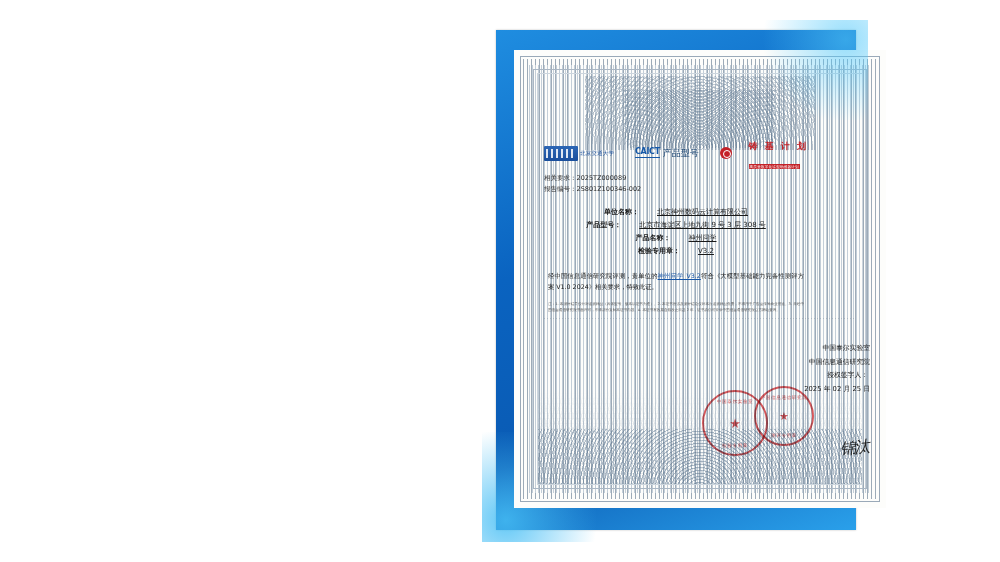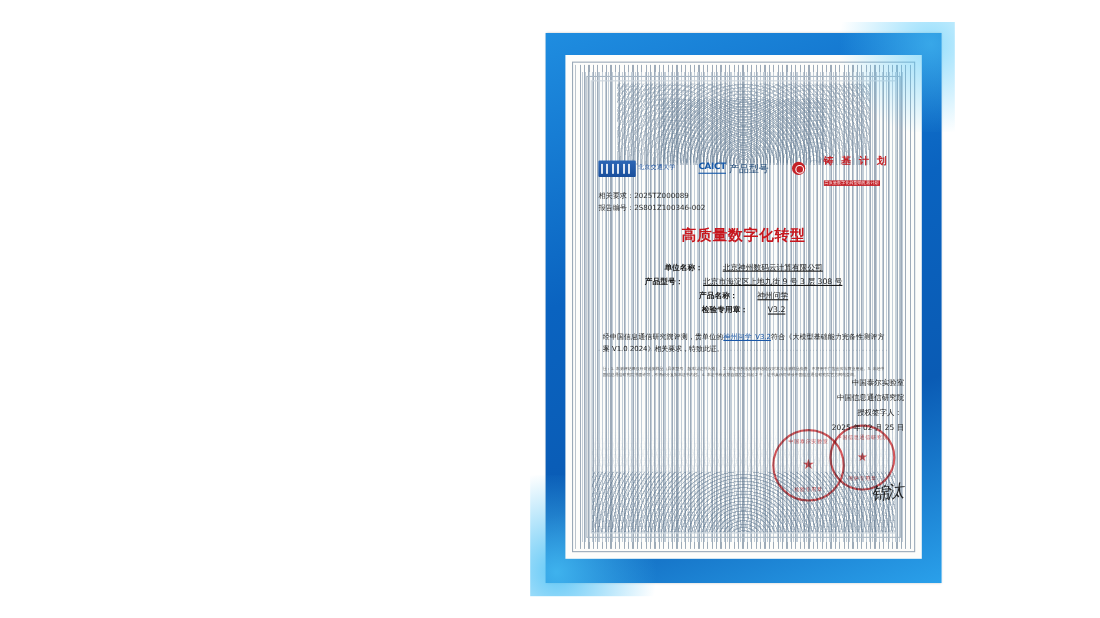--- a/index.html
+++ b/index.html
@@ -53,20 +53,21 @@
 
   
   .cert-page {
     position: absolute;
     left: 18px;
     top: 20px;
     width: 324px;
     height: 458px;
     background: #fdfdfb;
     overflow: hidden;
+    padding-left: 48px;
   }
 
   
   .border-outer {
     position: absolute;
     left: 6px; top: 6px; right: 6px; bottom: 6px;
     border: 1px solid #9aa9b8;
   }
   .border-band {
     position: absolute;
@@ -424,21 +425,20 @@
         <div class="codes">
           <div class="code-line">
             <span>相关要求：</span><span>2025TZ000089</span>
           </div>
           <div class="code-line">
             <span>报告编号：</span><span>2S801Z100346-002</span>
           </div>
         </div>
 
         <div class="title-block">
-          <div class="title1">高质量数字化转型</div>
         </div>
 
         <div class="fields">
           <div class="field-row c">
             <span class="field-label">单位名称：</span>
             <span class="field-value">北京神州数码云计算有限公司</span>
           </div>
           <div class="field-row c">
             <span class="field-label">产品型号：</span>
             <span class="field-value">北京市海淀区上地九街 9 号 3 层 308 号</span>

